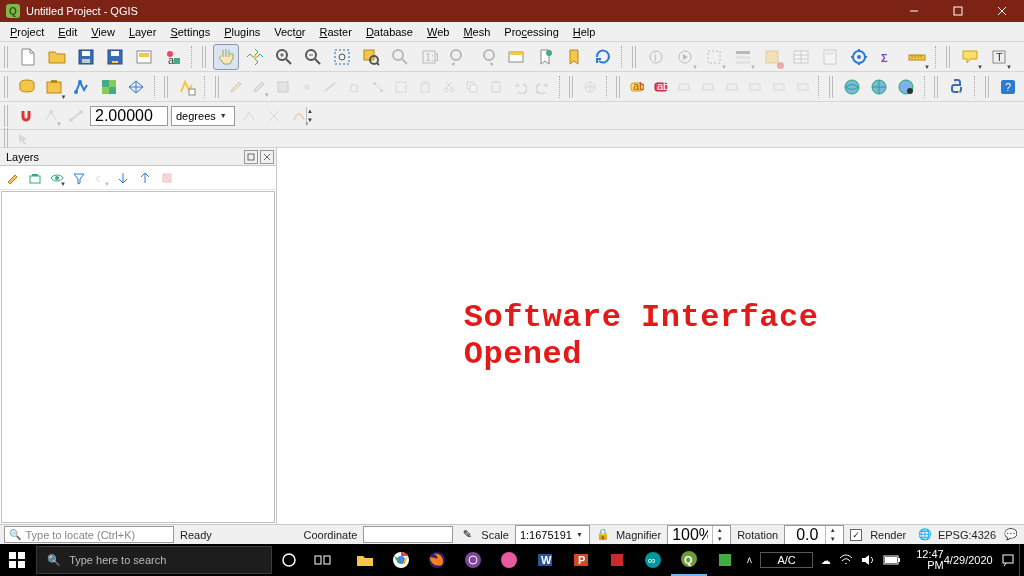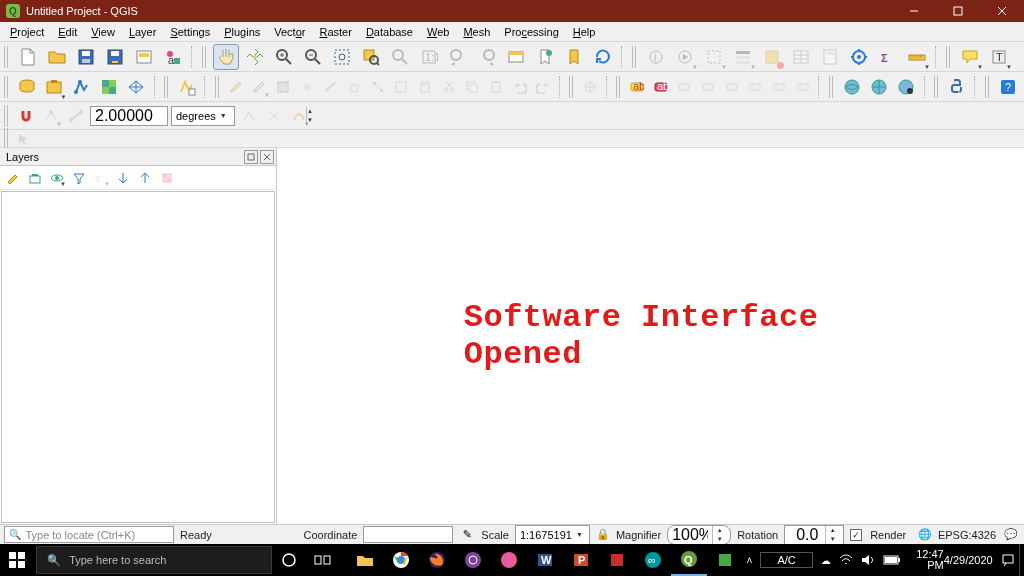--- a/index.html
+++ b/index.html
@@ -846,21 +846,21 @@
   <span class="lbl">Coordinate</span>
   <input class="field" style="width: 90px;" value="">
   <span style="width:16px;text-align:center;">✎</span>
   <span class="lbl">Scale</span>
   <div class="combo" style="width:75px;">
     <span>1:1675191</span>
       <span class="dd">▼</span>
   </div>
   <span style="width:14px;text-align:center;">🔒</span>
   <span class="lbl">Magnifier</span>
-  <div class="spin" style="width:64px;border-radius:8px;">
+  <div class="spin" style="width:64px;">
     <input style="width: 44px;" value="100%">
     <div class="updn">
         <div>▲</div>
         <div>▼</div>
       </div>
   </div>
   <span class="lbl">Rotation</span>
   <div class="spin" style="width:60px;">
     <input style="width: 40px; padding-left: 11px;" value="0.0 °">
     <div class="updn">

